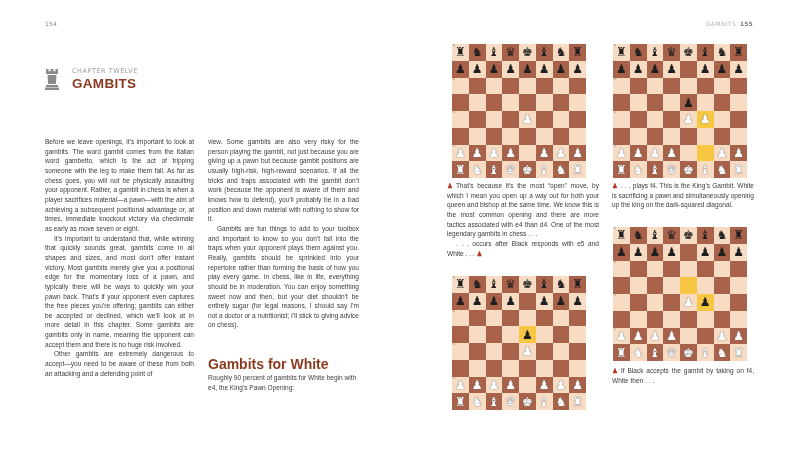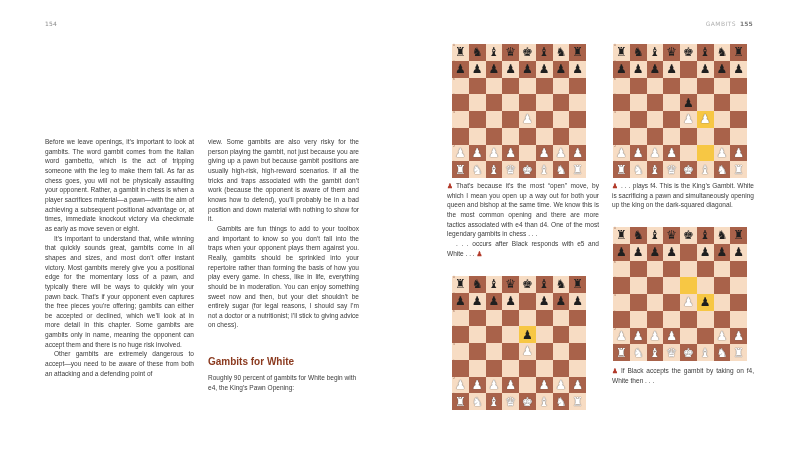--- a/index.html
+++ b/index.html
@@ -20,21 +20,21 @@
   .rook-icon { width: 16px; height: 22px; }
   .chapter-label { font-size: 6.4px; color: #9a9a9a; letter-spacing: 0.6px; }
   .chapter-title { font-family: "Liberation Sans", sans-serif; font-weight: bold; font-size: 13.5px; color: #8b3a1f; letter-spacing: 0.3px; margin-top: 1px; }
 
   .col { position: absolute; font-family: "Liberation Sans", sans-serif; font-size: 6.55px; line-height: 9.65px; color: #3b3b3b; text-align: justify; }
   .col p { text-indent: 0; }
   .col p + p { text-indent: 9px; }
   .col-1 { left: 45px; top: 137px; width: 149px; }
   .col-2 { left: 208px; top: 137px; width: 151px; }
 
-  .subhead { position: absolute; left: 208px; top: 356px; font-family: "Liberation Sans", sans-serif; font-weight: bold; font-size: 10px; color: #8b3a1f; }
+  .subhead { position: absolute; left: 208px; top: 356px; font-family: "Liberation Sans", sans-serif; font-weight: bold; font-size: 14px; color: #8b3a1f; }
   .subhead-body { position: absolute; left: 208px; top: 373px; width: 151px; font-family: "Liberation Sans", sans-serif; font-size: 6.55px; line-height: 9.65px; color: #3b3b3b; }
 
   .board { position: absolute; width: 134px; height: 134px; display: grid; grid-template-columns: repeat(8, 1fr); grid-template-rows: repeat(8, 1fr); }
   .sq { position: relative; display: flex; align-items: center; justify-content: center; font-size: 12px; line-height: 1; }
   .sq.light { background: #f7dcc3; }
   .sq.dark { background: #a9624a; }
   .sq.hl { background: #f7c744; }
   .pc-b { color: #1f1f1f; }
   .pc-w { color: #ffffff; text-shadow: 0 0 1px #666, 0 0 1px #666; }
   .coord { position: absolute; left: 1px; top: 0px; font-size: 3px; color: #9a6a55; }
@@ -50,20 +50,32 @@
   .caption-1 { left: 447px; top: 181px; width: 152px; }
   .caption-2 { left: 612px; top: 181px; width: 142px; }
   .caption-4 { left: 612px; top: 366px; width: 142px; }
 </style>
 </head>
 <body>
 
 <div class="page page-left">
   <div class="folio folio-left">154</div>
 
+  <div class="chapter-head">
+    <svg class="rook-icon" viewBox="0 0 16 22">
+      <path d="M2 1h2.5v2.2h2V1h3v2.2h2V1H14v5H2z" fill="#8a8a8a"></path>
+      <path d="M3.5 7h9l-0.6 9h-7.8z" fill="#8a8a8a"></path>
+      <rect x="2" y="17" width="12" height="2" fill="#8a8a8a"></rect>
+      <rect x="1" y="19.5" width="14" height="2.5" fill="#8a8a8a"></rect>
+    </svg>
+    <div>
+      <div class="chapter-label">CHAPTER TWELVE</div>
+      <div class="chapter-title">GAMBITS</div>
+    </div>
+  </div>
 
   <div class="col col-1">
     <p>Before we leave openings, it’s important to look at gambits. The word gambit comes from the Italian word gambetto, which is the act of tripping someone with the leg to make them fall. As far as chess goes, you will not be physically assaulting your opponent. Rather, a gambit in chess is when a player sacrifices material—a pawn—with the aim of achieving a subsequent positional advantage or, at times, immediate knockout victory via checkmate as early as move seven or eight.</p>
     <p>It’s important to understand that, while winning that quickly sounds great, gambits come in all shapes and sizes, and most don’t offer instant victory. Most gambits merely give you a positional edge for the momentary loss of a pawn, and typically there will be ways to quickly win your pawn back. That’s if your opponent even captures the free pieces you’re offering; gambits can either be accepted or declined, which we’ll look at in more detail in this chapter. Some gambits are gambits only in name, meaning the opponent can accept them and there is no huge risk involved.</p>
     <p>Other gambits are extremely dangerous to accept—you need to be aware of these from both an attacking and a defending point of</p>
   </div>
 
   <div class="col col-2">
     <p>view. Some gambits are also very risky for the person playing the gambit, not just because you are giving up a pawn but because gambit positions are usually high-risk, high-reward scenarios. If all the tricks and traps associated with the gambit don’t work (because the opponent is aware of them and knows how to defend), you’ll probably be in a bad position and down material with nothing to show for it.</p>
     <p>Gambits are fun things to add to your toolbox and important to know so you don’t fall into the traps when your opponent plays them against you. Really, gambits should be sprinkled into your repertoire rather than forming the basis of how you play every game. In chess, like in life, everything should be in moderation. You can enjoy something sweet now and then, but your diet shouldn’t be entirely sugar (for legal reasons, I should say I’m not a doctor or a nutritionist; I’ll stick to giving advice on chess).</p>

